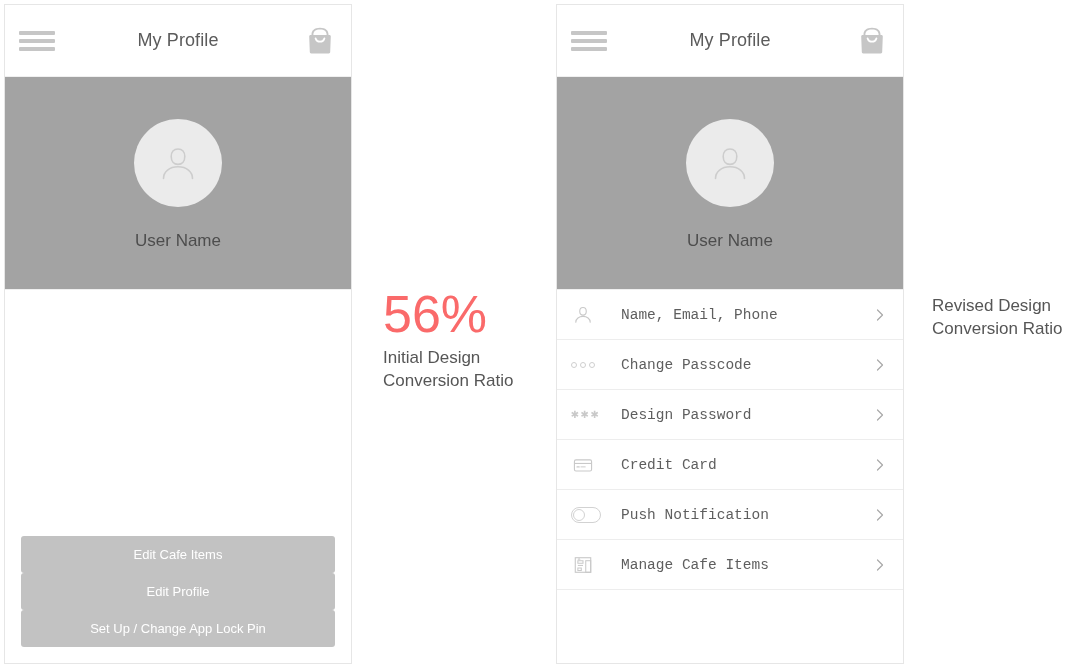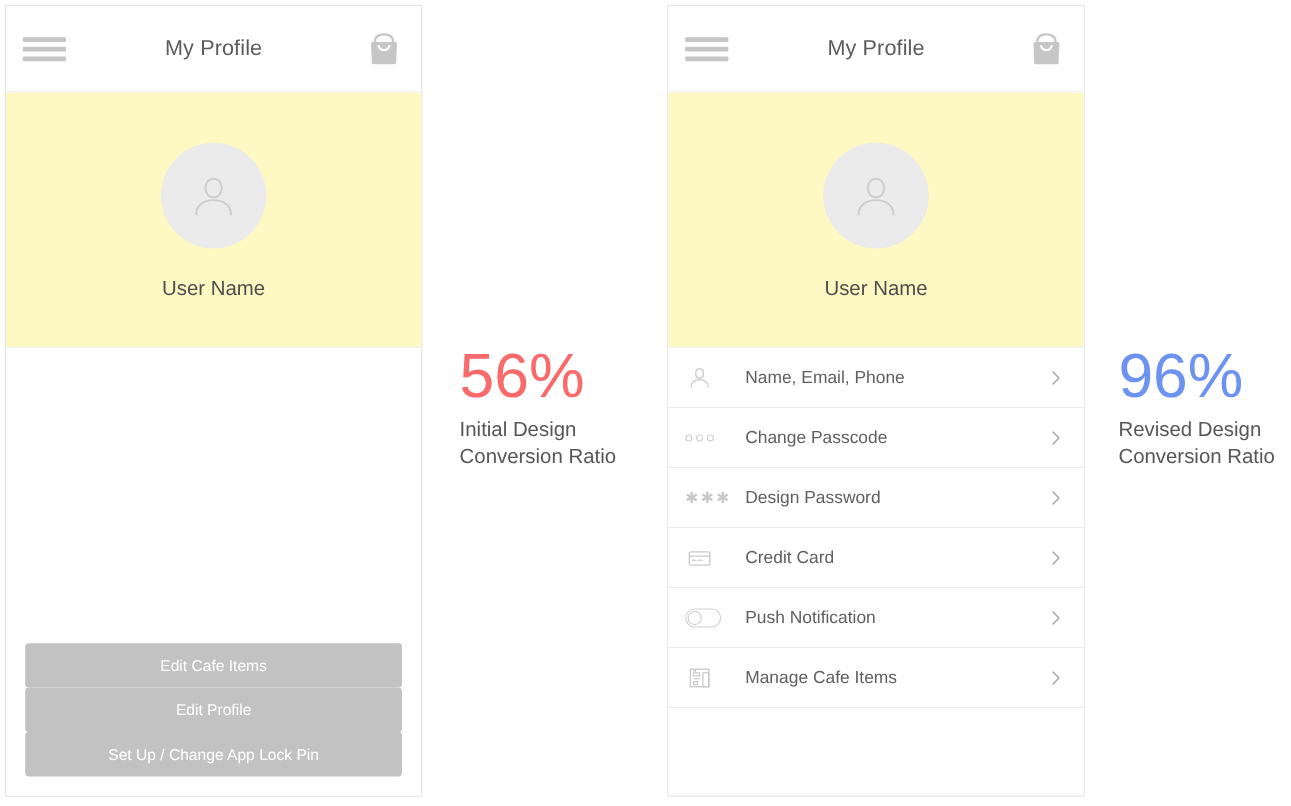--- a/index.html
+++ b/index.html
@@ -42,21 +42,21 @@
     padding:3px 0;box-sizing:border-box;cursor:pointer;
   }
   .hamburger span{display:block;height:4px;background:#c6c6c6;border-radius:1px;}
   .bagwrap{
     position:absolute;right:14px;top:50%;transform:translateY(-50%);
     z-index:2;width:34px;height:34px;cursor:pointer;
   }
 
   
   .hero{
-    background:#fef9c3;
+    background:#a3a3a3;
     height:212px;
     display:flex;flex-direction:column;align-items:center;justify-content:center;
     border-bottom:1px solid #efefef;
   }
   .avatar{
     width:88px;height:88px;border-radius:50%;
     background:#ebebeb;
     display:flex;align-items:center;justify-content:center;
     margin-top:4px;
   }
@@ -77,21 +77,21 @@
     background:#c2c2c2;
     border:none;border-radius:3px;
     color:#ffffff;font-size:13px;
     font-family:"Liberation Sans", sans-serif;
     display:flex;align-items:center;justify-content:center;
     cursor:pointer;
   }
   .flat-btn:last-child{margin-bottom:2px;}
 
   
-  .settings-list{background:#ffffff;}
+  .settings-list{background:#ffffff;font-family:Liberation Mono, monospace;}
   .row{
     display:flex;align-items:center;
     height:50px;
     border-bottom:1px solid #ededed;
     padding:0 16px 0 14px;box-sizing:border-box;
     cursor:pointer;background:#fff;
   }
   .row-icon{
     width:38px;min-width:38px;height:28px;
     display:flex;align-items:center;justify-content:flex-start;
@@ -305,20 +305,19 @@
             <path d="M4.5 2 L9.5 7 L4.5 12" fill="none" stroke="#a8a8a8" stroke-width="1.2" stroke-linecap="round" stroke-linejoin="round"></path>
           </svg>
         </span>
       </div>
 
       <div class="list-tail"></div>
     </div>
   </div>
 
   <div class="caption" id="caption-right">
-    <div class="pct pct-blue">96%</div>
     <div class="cap-text">
       <div>Revised Design</div>
       <div>Conversion Ratio</div>
     </div>
   </div>
 
 </div>
 
 </body></html>

